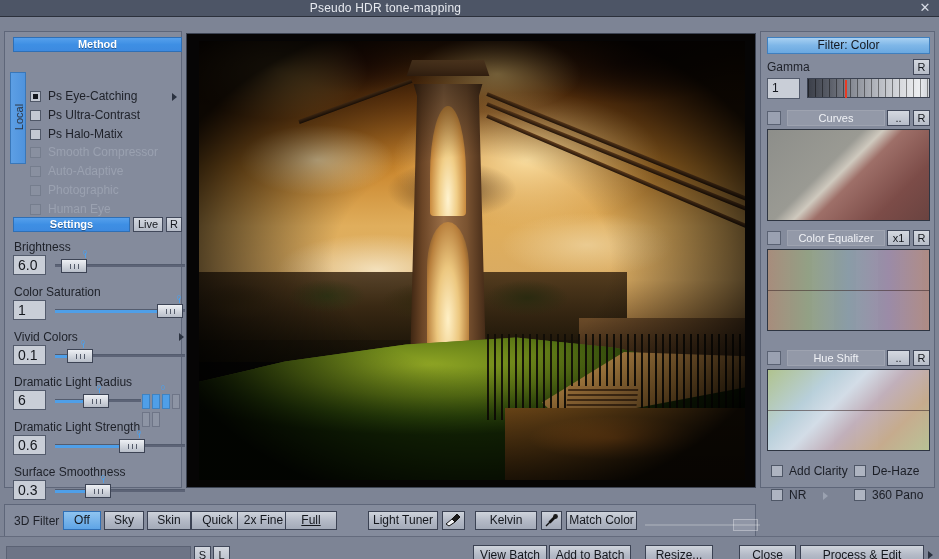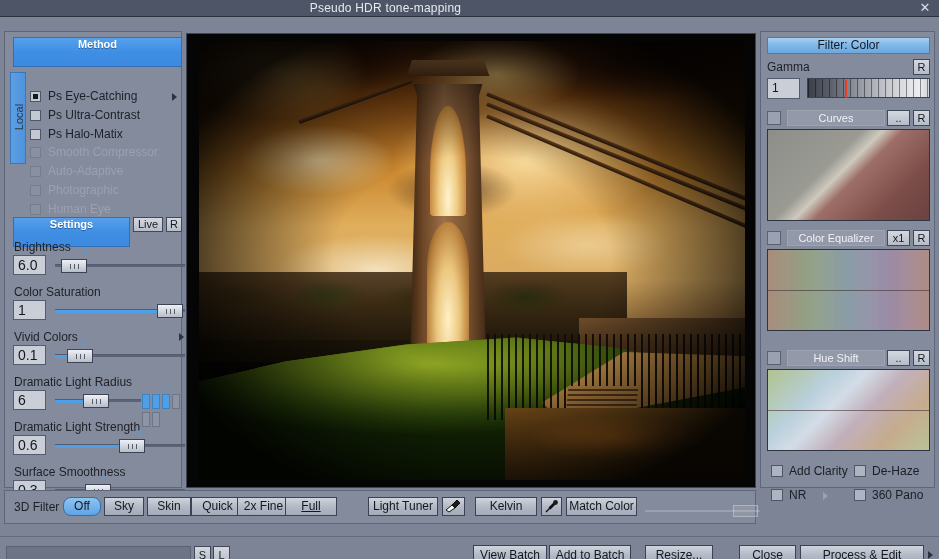--- a/index.html
+++ b/index.html
@@ -44,21 +44,21 @@
   }
 
   
   #left-panel {
     position: absolute; left: 4px; top: 13px; width: 178px; height: 457px;
     background: #848b9c;
     border: 1px solid #5e6679;
   }
   .bluebar {
     position: absolute;
-    height: 30px;
+    height: 15px;
     background: linear-gradient(to bottom,#56a0ec 0%,#3e8fe4 50%,#3d8ae0 100%);
     border: 1px solid #2f6fb5;
     color: #fff; font-size: 11px; font-weight: bold;
     text-align: center; line-height: 13px;
     text-shadow: 0 1px 0 rgba(0,0,0,.35);
     cursor: pointer;
   }
   #method-bar { left: 8px; top: 5px; width: 169px; }
   #settings-bar { left: 8px; top: 185px; width: 117px; }
 
@@ -339,36 +339,35 @@
   
   .rcbrow { position: absolute; height: 15px; font-size: 12px; color: #1b1e26; cursor: pointer; }
   .rcbrow .box {
     position: absolute; left: 0; top: 1px; width: 12px; height: 12px;
     background: #aeb4c1; border: 1px solid #4f5767;
   }
   .rcbrow .t { position: absolute; left: 18px; top: 0; white-space: nowrap; }
 
   
   #toolbar {
-    position: absolute; left: 4px; top: 472px; width: 752px; height: 34px;
+    position: absolute; left: 4px; top: 486px; width: 752px; height: 34px;
     background: #848b9c;
     border: 1px solid #5e6679;
   }
   .btn {
     position: absolute;
     background: linear-gradient(to bottom,#cfd4dc 0%,#b3b9c6 52%,#a3aab8 100%);
     border: 1px solid #3b4253;
     font-size: 12px; color: #14171d;
     text-align: center;
     cursor: pointer;
   }
   .btn.sel {
     background: linear-gradient(to bottom,#8fc4f0,#5ea4e6);
     border-color: #2f6fb5;
-    border-radius: 8px;
   }
   #lbl-3dfilter { position: absolute; left: 9px; top: 9px; font-size: 12px; color: #1d2028; }
   #bottom-slider {
     position: absolute; left: 640px; top: 14px; width: 115px; height: 12px;
   }
   #bottom-slider .bt {
     position: absolute; left: 0; top: 5px; width: 115px; height: 2px;
     background: rgba(255,255,255,.18);
   }
   #bottom-slider .bk {

